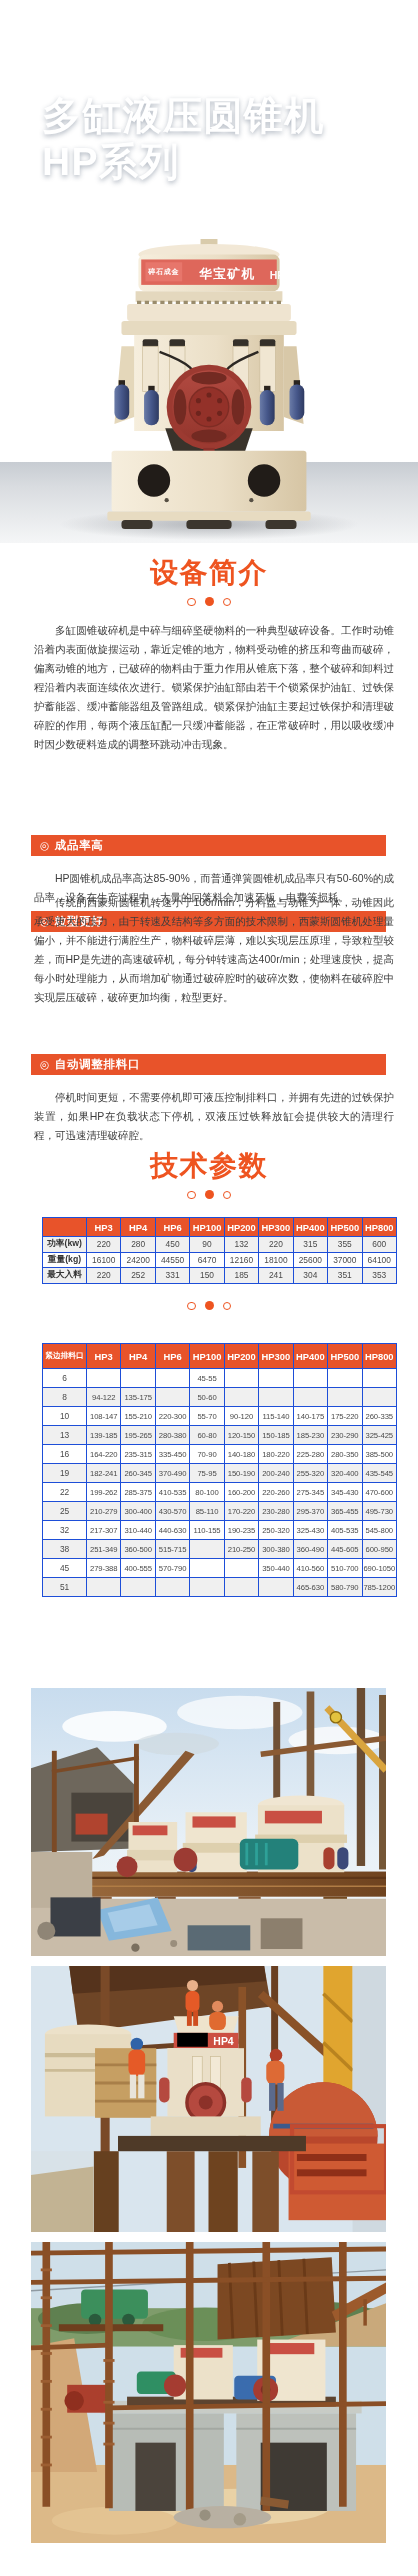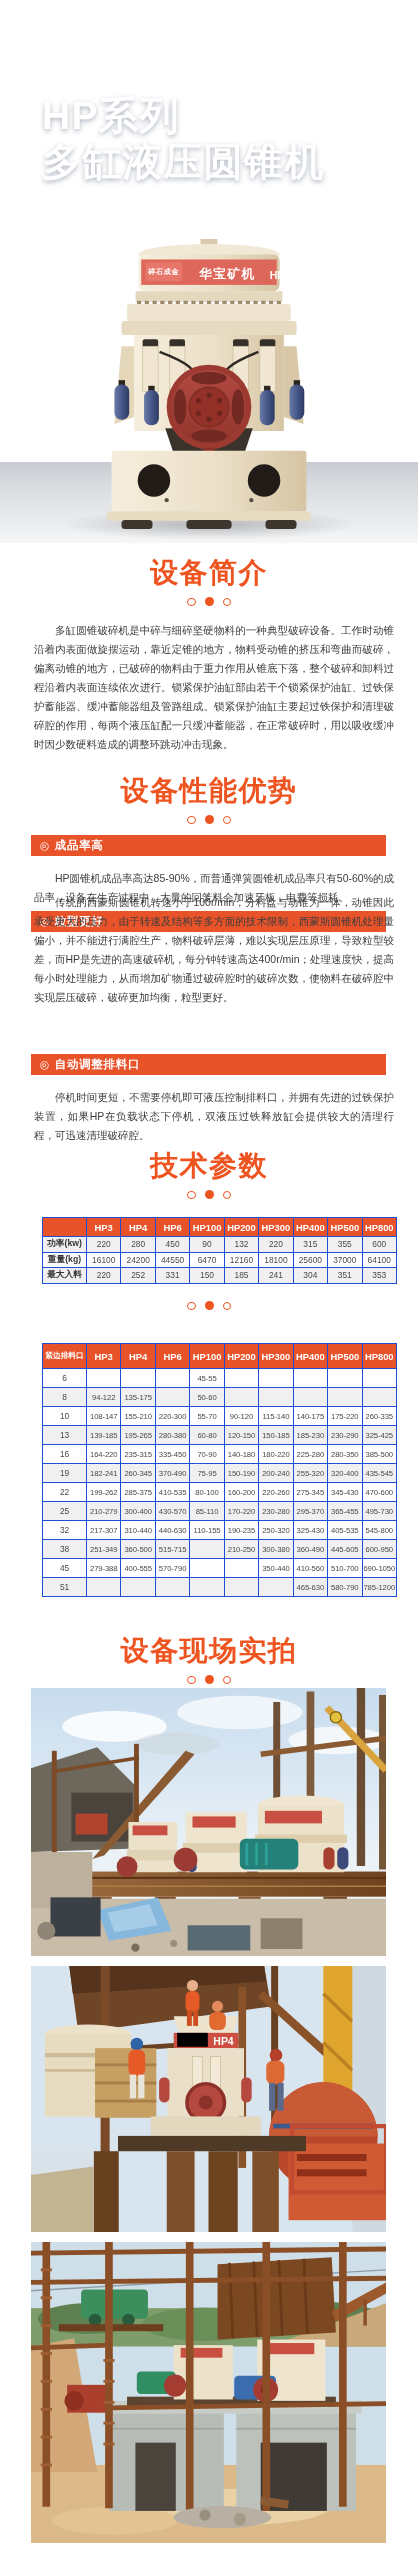--- a/index.html
+++ b/index.html
@@ -55,22 +55,22 @@
 <body>
 
 <div class="page">
 
   <header class="hero">
     <div class="hero-streak streak1"></div>
     <div class="hero-streak streak2"></div>
     <div class="floor"></div>
     <div class="badge">破碎设备</div>
     <div class="hero-title">
+      <div>多缸液压圆锥机</div>
       <div>HP系列</div>
-      <div>多缸液压圆锥机</div>
     </div>
     <div class="machine-shadow"></div>
     <div class="machine-wrap">
       <svg viewBox="0 0 360 425" width="265" height="300">
         <defs>
           <linearGradient id="beige" x1="0" y1="0" x2="1" y2="0">
             <stop offset="0" stop-color="#f6eedd"></stop>
               <stop offset=".55" stop-color="#ebdfc7"></stop>
               <stop offset="1" stop-color="#d6c5a4"></stop>
           </linearGradient>
@@ -169,28 +169,20 @@
   <div class="sec-head" style="top:557px">
     <h2 class="sec-title">设备简介</h2>
     <div class="dots">
       <span class="dot o"></span>
       <span class="dot f"></span>
       <span class="dot o"></span>
     </div>
   </div>
   <p class="para" style="top:616px">多缸圆锥破碎机是中碎与细碎坚硬物料的一种典型破碎设备。工作时动锥沿着内表面做旋摆运动，靠近定锥的地方，物料受动锥的挤压和弯曲而破碎，偏离动锥的地方，已破碎的物料由于重力作用从锥底下落，整个破碎和卸料过程沿着内表面连续依次进行。锁紧保护油缸部由若干个锁紧保护油缸、过铁保护蓄能器、缓冲蓄能器组及管路组成。锁紧保护油缸主要起过铁保护和清理破碎腔的作用，每两个液压缸配一只缓冲蓄能器，在正常破碎时，用以吸收缓冲时因少数硬料造成的调整环跳动冲击现象。</p>
 
-  <div class="sec-head" style="top:775px">
-    <h2 class="sec-title">设备性能优势</h2>
-    <div class="dots">
-      <span class="dot o"></span>
-      <span class="dot f"></span>
-      <span class="dot o"></span>
-    </div>
-  </div>
 
   <div class="adv-bar" style="top:835px">
     <span class="adv-bullet">◎</span>
     <span class="adv-title">成品率高</span>
   </div>
   <p class="para" style="top:864px">HP圆锥机成品率高达85-90%，而普通弹簧圆锥机成品率只有50-60%的成品率，设备在生产过程中，大量的回笼料会加速牙板，电费等损耗。</p>
 
   <div class="adv-bar" style="top:911px">
     <span class="adv-bullet">◎</span>
     <span class="adv-title">粒型更好</span>
@@ -429,28 +421,20 @@
           <td></td>
           <td></td>
           <td></td>
           <td>465-630</td>
           <td>580-790</td>
           <td>785-1200</td>
         </tr>
       </tbody>
     </table>
 
-  <div class="sec-head" style="top:1635px">
-    <h2 class="sec-title">设备现场实拍</h2>
-    <div class="dots">
-      <span class="dot o"></span>
-      <span class="dot f"></span>
-      <span class="dot o"></span>
-    </div>
-  </div>
 
   <svg class="photo" style="top:1688px" height="268" viewBox="0 0 510 384" preserveAspectRatio="none">
     <defs>
       <linearGradient id="sky1" x1="0" y1="0" x2="0" y2="1">
         <stop offset="0" stop-color="#c8dcee"></stop>
           <stop offset=".6" stop-color="#e9f1f7"></stop>
           <stop offset="1" stop-color="#f4f7f9"></stop>
       </linearGradient>
       <linearGradient id="rust" x1="0" y1="0" x2="1" y2="0">
         <stop offset="0" stop-color="#9a6a3d"></stop>

